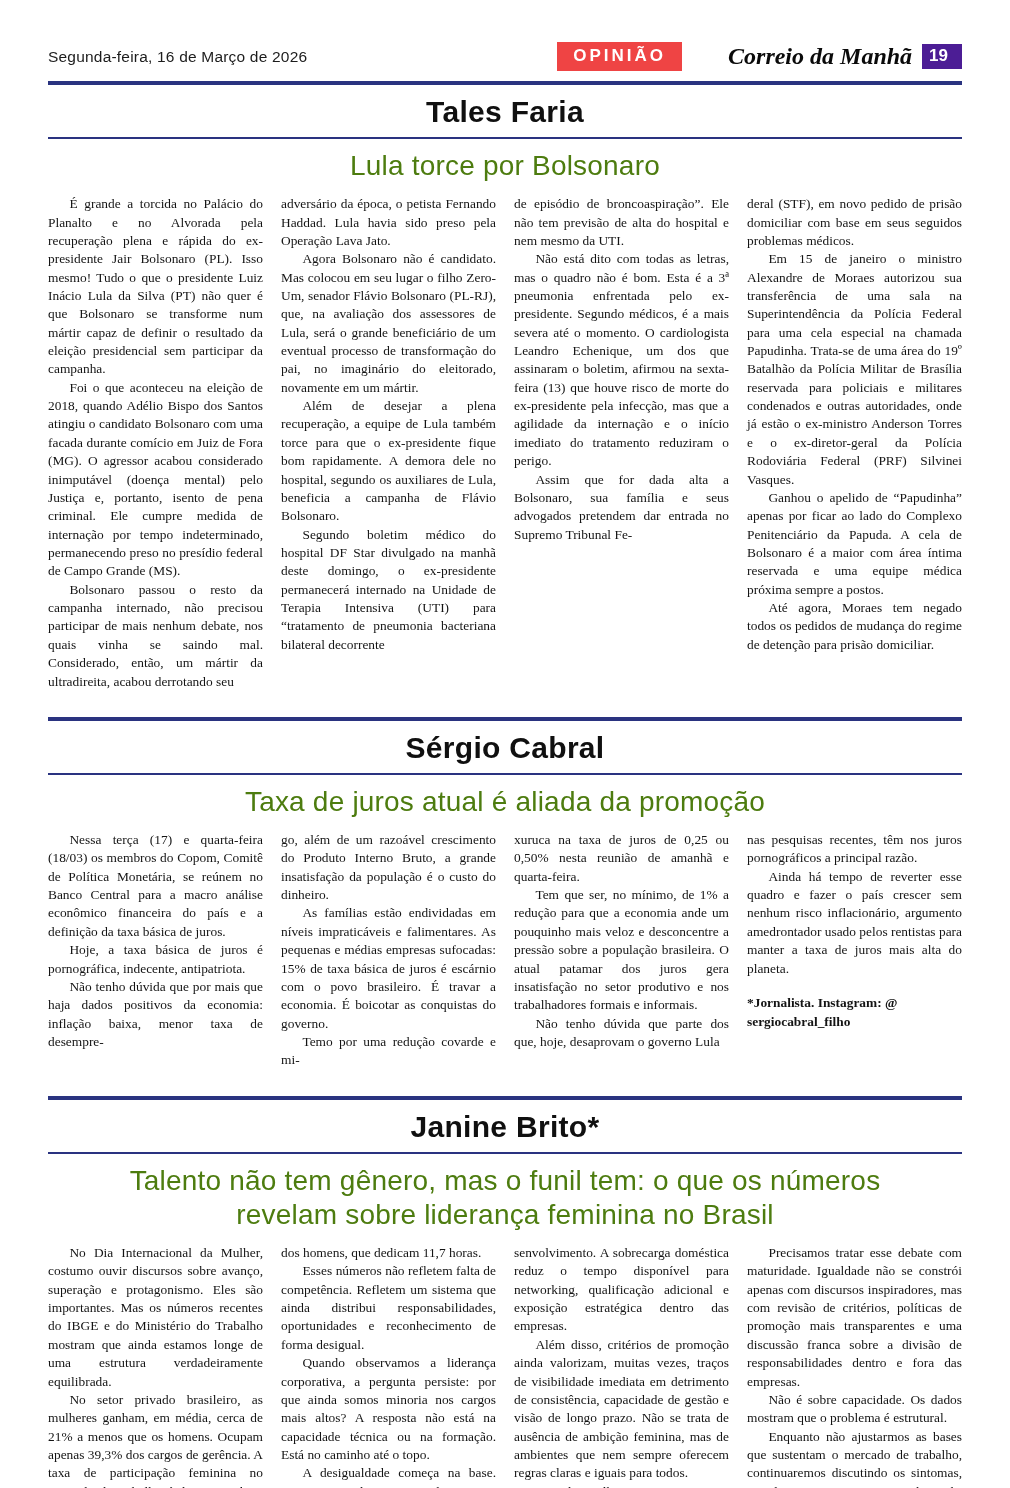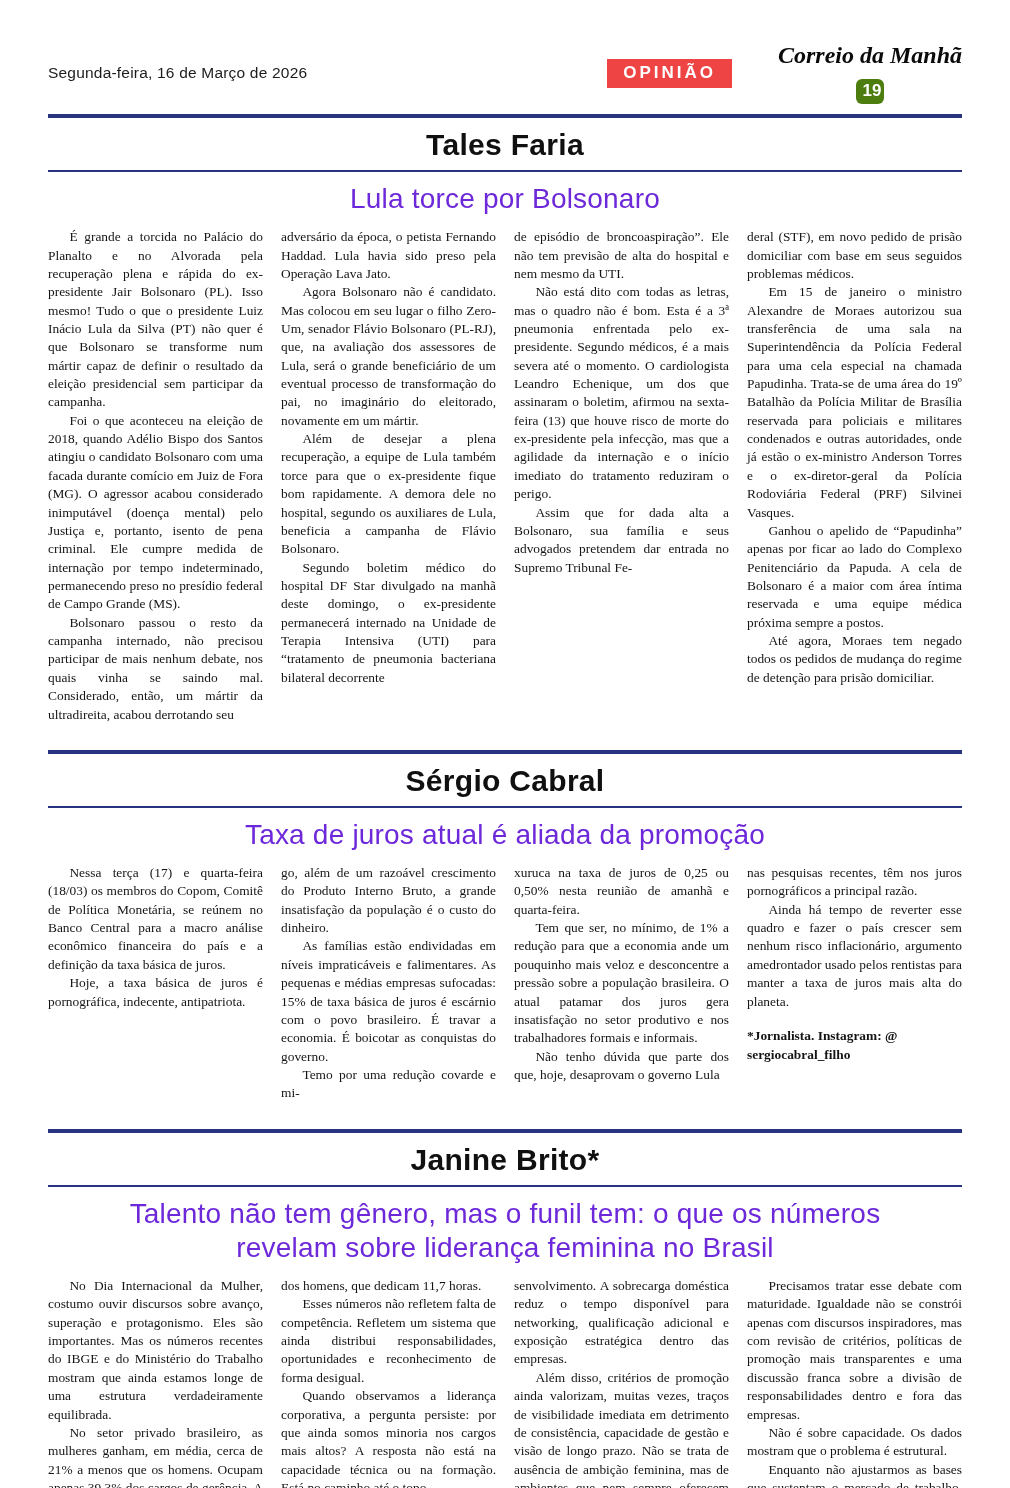--- a/index.html
+++ b/index.html
@@ -40,38 +40,36 @@
     font-family: "Liberation Sans", sans-serif;
     font-weight: 700;
     font-size: 17px;
     letter-spacing: 3px;
     padding: 4px 16px 5px 16px;
   }
   .mast-group {
     display: flex;
     align-items: center;
     gap: 10px;
-    flex-direction: column;
   }
   .masthead {
     font-family: "Liberation Serif", serif;
     font-style: italic;
     font-weight: 700;
     font-size: 24px;
     color: #0a0a0a;
     white-space: nowrap;
   }
   .page-number {
-    background: #4d7c0f;
+    background: #4c1d95;
     color: #ffffff;
     font-family: "Liberation Sans", sans-serif;
     font-weight: 700;
     font-size: 17px;
-    padding: 2px 3px 3px 7px;
-    border-radius: 6px;
+    padding: 2px 14px 3px 7px;
   }
   
   .rule-thick { height: 4px; background: #2a3380; border: 0; margin: 0; }
   .rule-thin  { height: 2px; background: #2a3380; border: 0; margin: 0; }
   
   .article { margin-top: 0; }
   .article + .article { margin-top: 26px; }
   .author {
     text-align: center;
     font-family: "Liberation Sans", sans-serif;
@@ -79,21 +77,21 @@
     font-size: 30px;
     color: #101010;
     margin: 10px 0 8px 0;
     letter-spacing: 0.3px;
   }
   .headline {
     text-align: center;
     font-family: "Liberation Sans", sans-serif;
     font-weight: 500;
     font-size: 28px;
-    color: #6d28d9;
+    color: #4d7c0f;
     margin: 10px auto 12px auto;
     max-width: 850px;
     line-height: 1.22;
     letter-spacing: 0.2px;
   }
   .cols {
     display: flex;
     gap: 18px;
   }
   .col {
@@ -167,20 +165,21 @@
 
   <div class="article">
     <div class="rule-thick"></div>
     <div class="author">Sérgio Cabral</div>
     <div class="rule-thin"></div>
     <div class="headline">Taxa de juros atual é aliada da promoção</div>
     <div class="cols">
       <div class="col">
           <p>Nessa terça (17) e quarta-feira (18/03) os membros do Copom, Comitê de Política Monetária, se reúnem no Banco Central para a macro análise econômico financeira do país e a definição da taxa básica de juros.</p>
           <p>Hoje, a taxa básica de juros é pornográfica, indecente, antipatriota.</p>
+          <p>Não tenho dúvida que por mais que haja dados positivos da economia: inflação baixa, menor taxa de desempre-</p>
         </div>
       <div class="col">
           <p class="cont">go, além de um razoável crescimento do Produto Interno Bruto, a grande insatisfação da população é o custo do dinheiro.</p>
           <p>As famílias estão endividadas em níveis impraticáveis e falimentares. As pequenas e médias empresas sufocadas: 15% de taxa básica de juros é escárnio com o povo brasileiro. É travar a economia. É boicotar as conquistas do governo.</p>
           <p>Temo por uma redução covarde e mi-</p>
         </div>
       <div class="col">
           <p class="cont">xuruca na taxa de juros de 0,25 ou 0,50% nesta reunião de amanhã e quarta-feira.</p>
           <p>Tem que ser, no mínimo, de 1% a redução para que a economia ande um pouquinho mais veloz e desconcentre a pressão sobre a população brasileira. O atual patamar dos juros gera insatisfação no setor produtivo e nos trabalhadores formais e informais.</p>
           <p>Não tenho dúvida que parte dos que, hoje, desaprovam o governo Lula</p>

